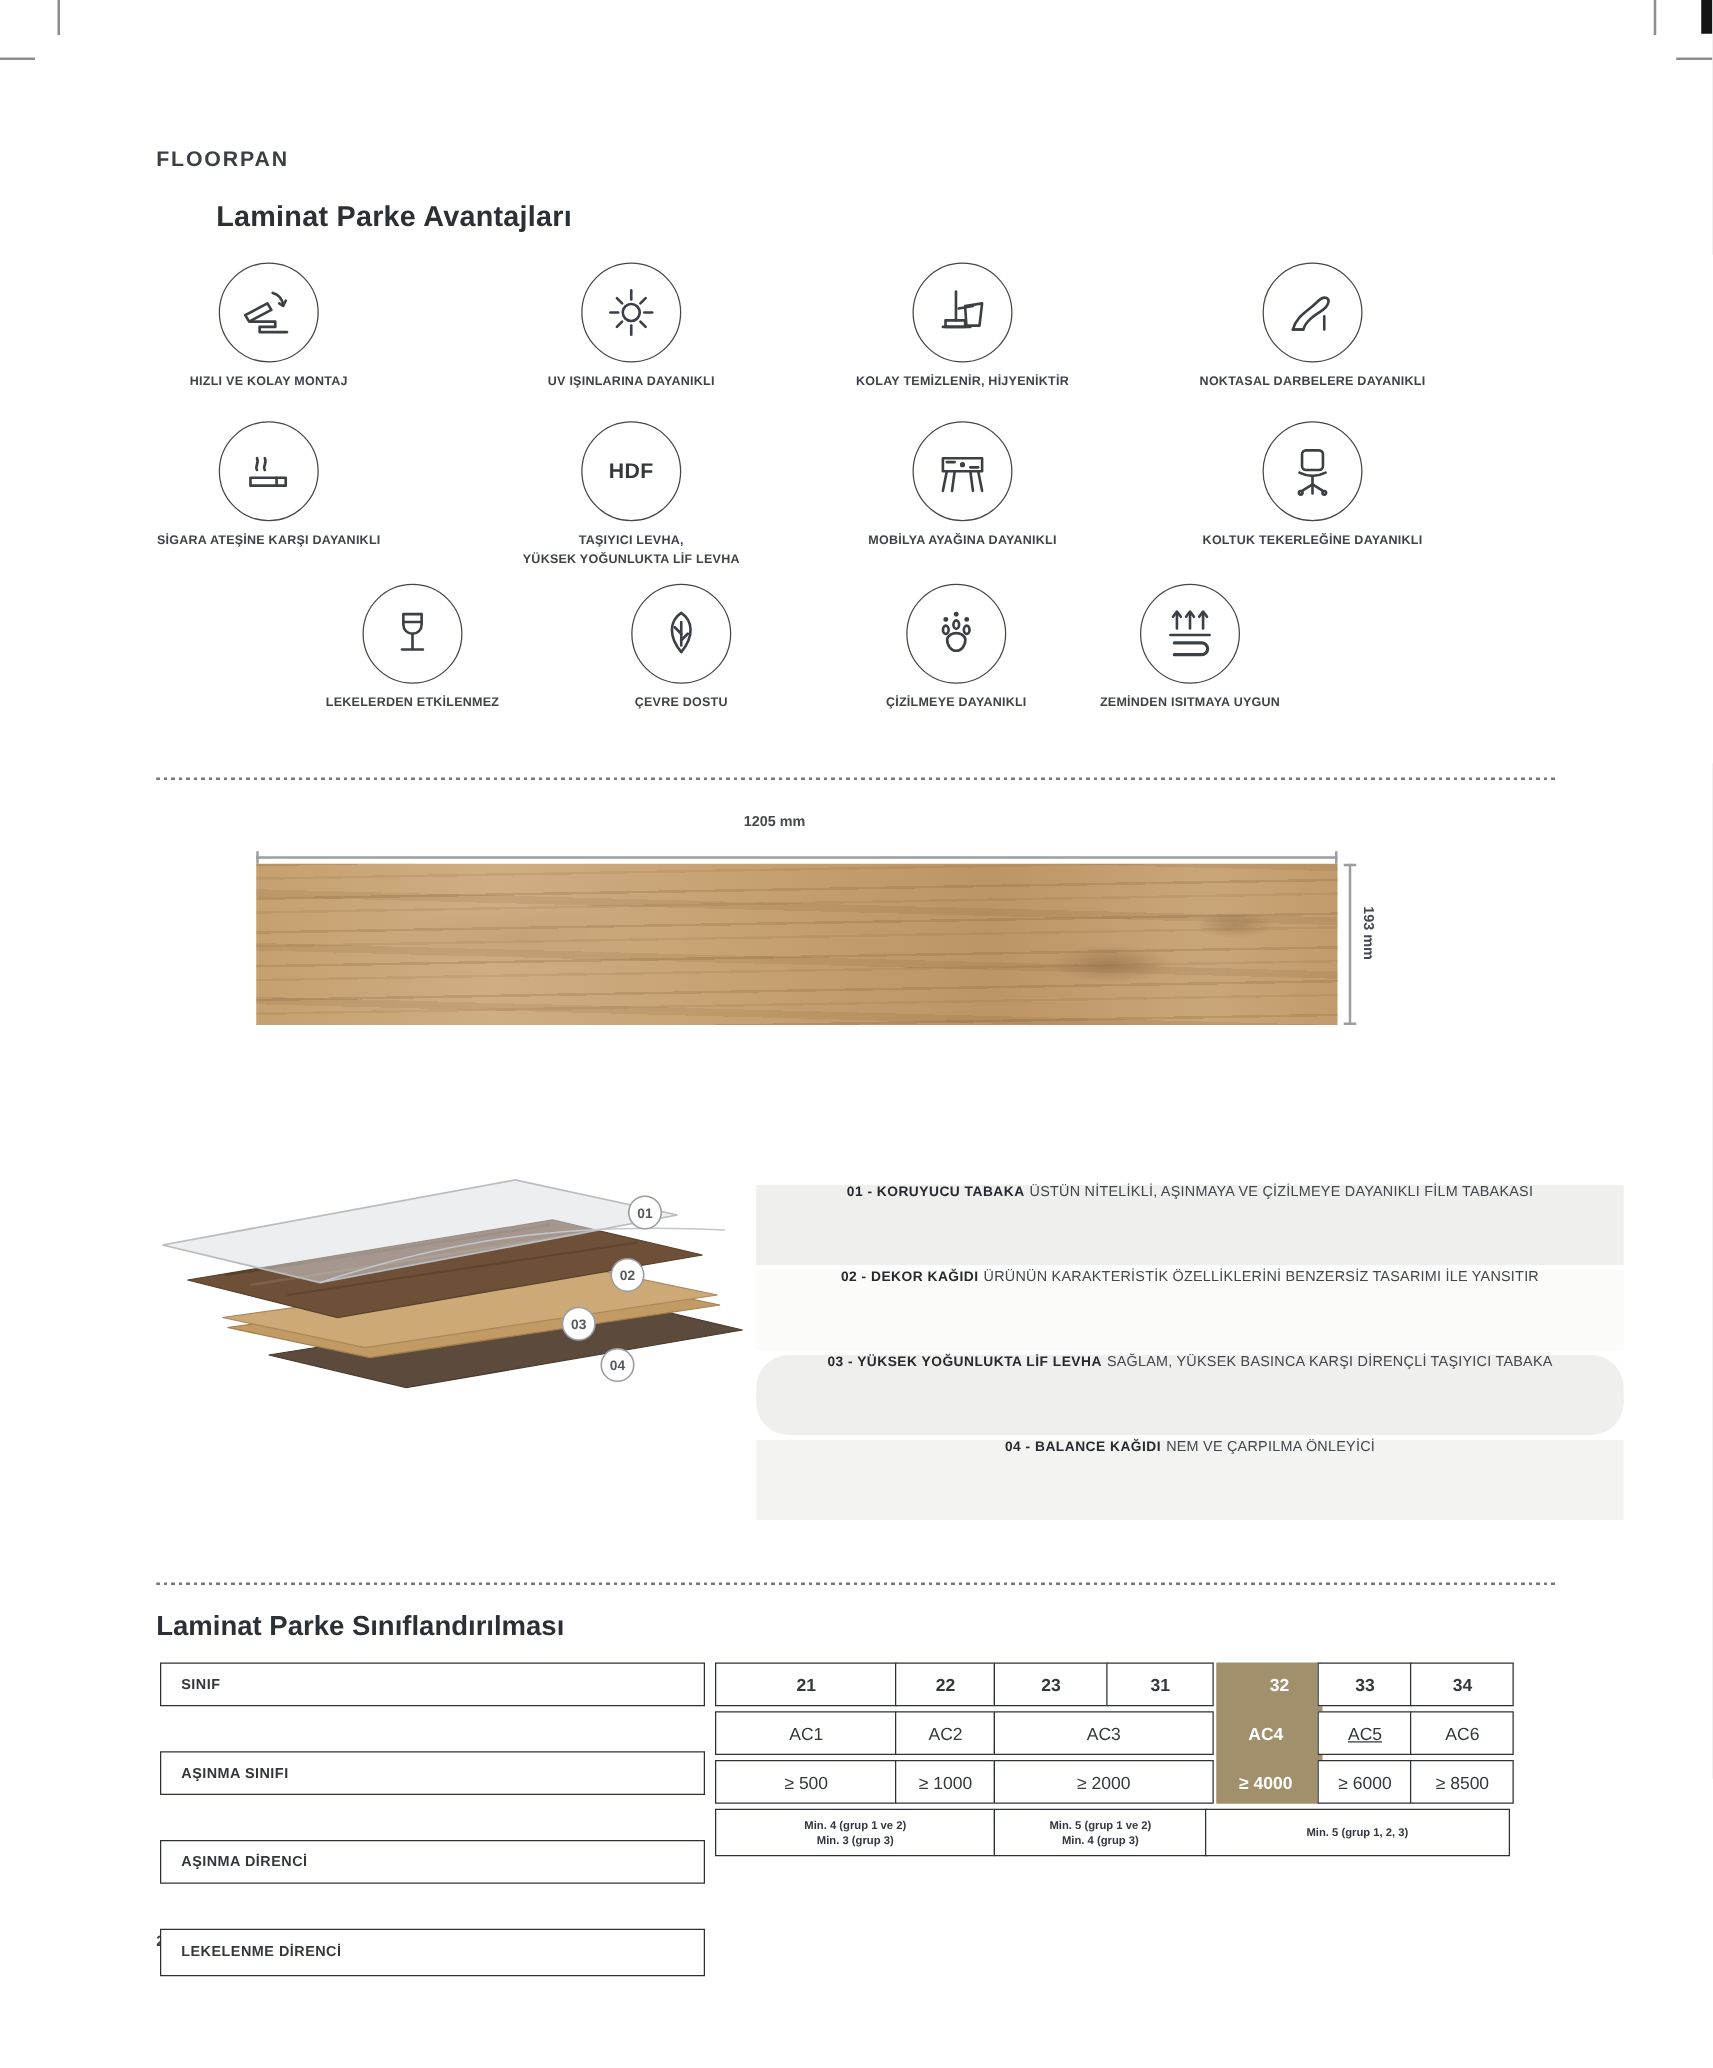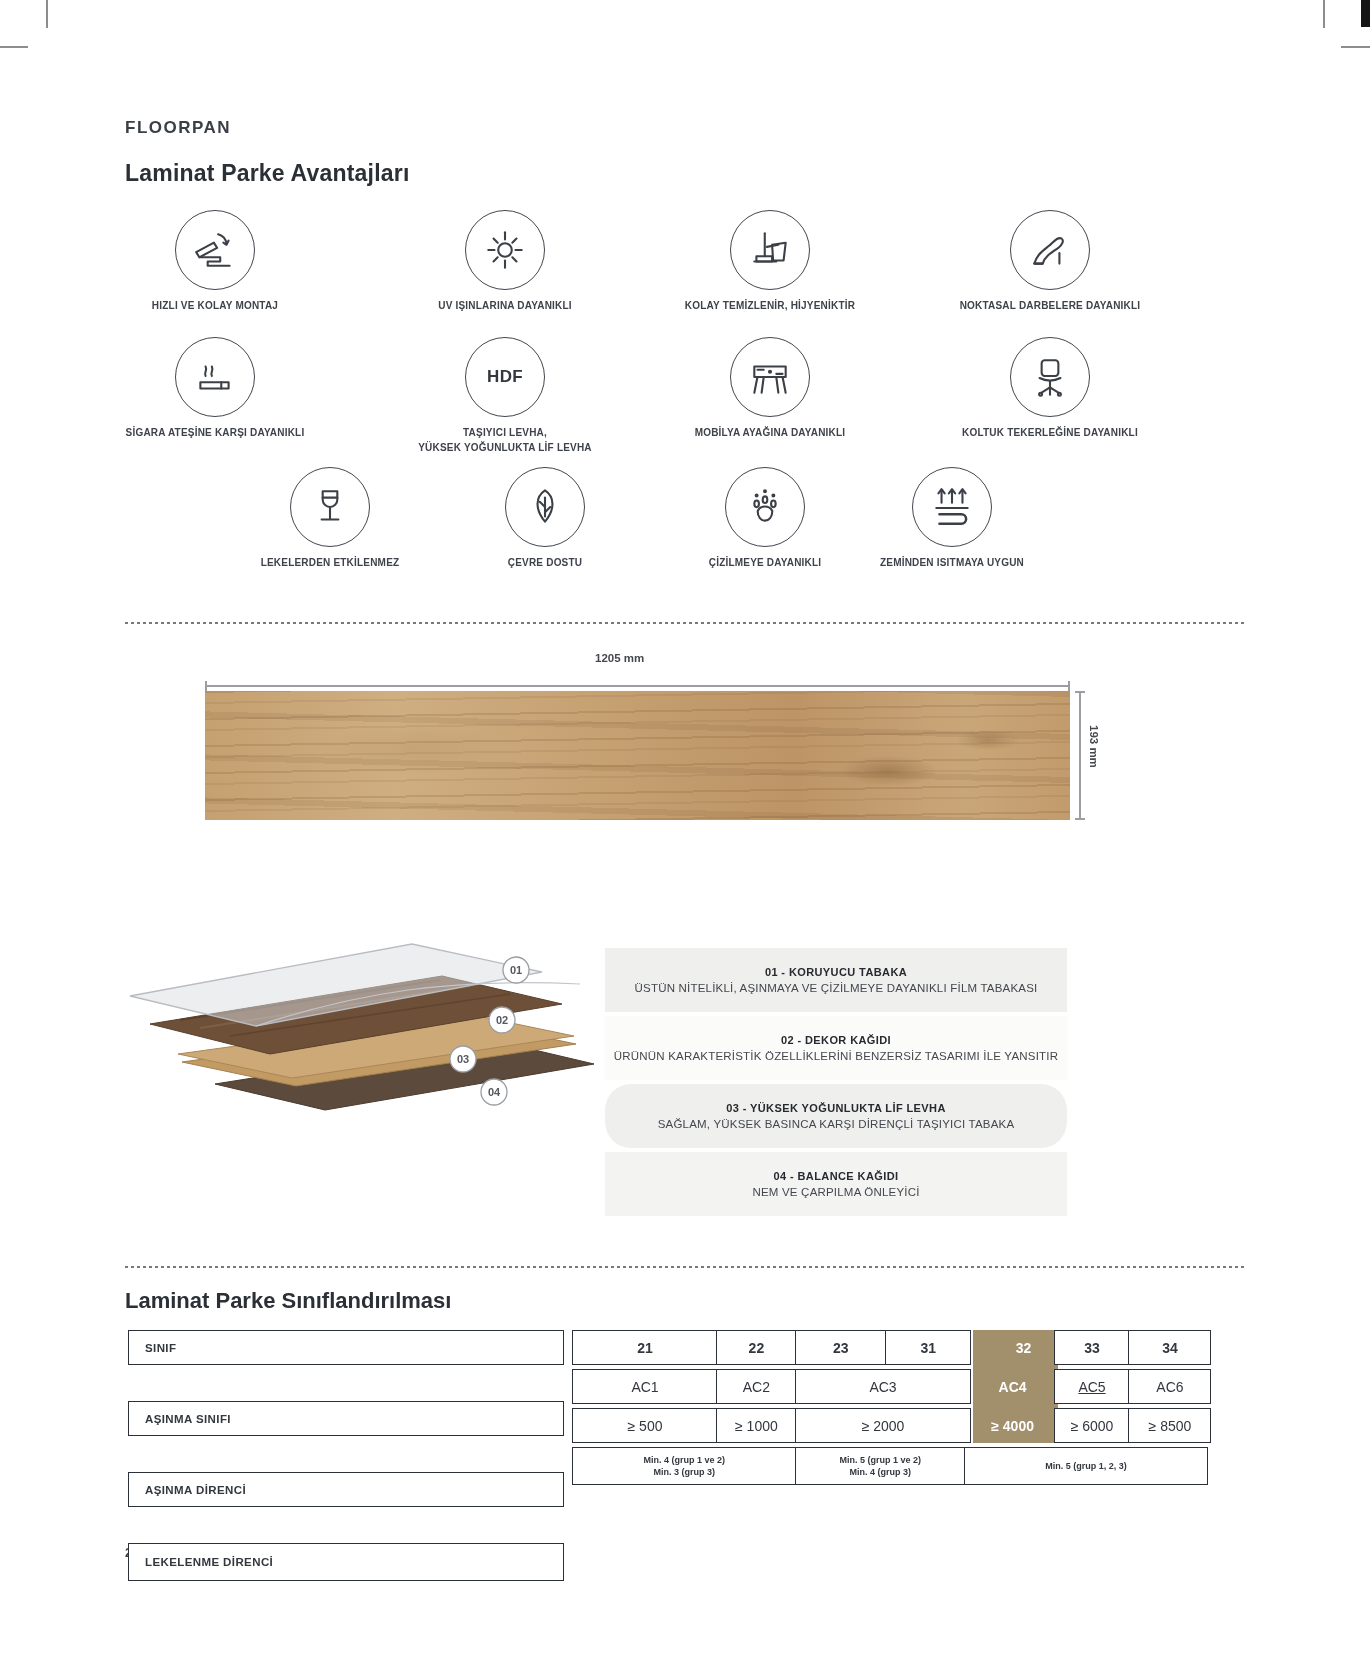--- a/index.html
+++ b/index.html
@@ -6,21 +6,21 @@
   #page{position:relative;width:1370px;height:1654px;background:#ffffff;margin:0 auto;
         font-family:"Liberation Sans", sans-serif;color:#2e3238;overflow:hidden;}
   .abs{position:absolute;}
 
   
   .crop{position:absolute;background:#8d8d8d;}
   .blackbar{position:absolute;background:#151515;}
 
   
   .brand{font-size:17px;font-weight:600;letter-spacing:1.5px;color:#3a3e46;}
-  .h1{font-size:23px;font-weight:800;color:#2b2f36;letter-spacing:.2px;}
+  .h1{font-size:23px;font-weight:800;color:#2b2f36;letter-spacing:.2px;margin-left:48px;}
 
   
   .adv{position:absolute;width:260px;display:flex;flex-direction:column;align-items:center;}
   .circle{width:78px;height:78px;border:1.6px solid #42464e;border-radius:50%;
           display:flex;align-items:center;justify-content:center;background:#fff;}
   .circle svg{display:block;}
   .adv-label{margin-top:9px;font-size:10px;font-weight:bold;color:#3e424b;text-align:center;
              letter-spacing:.2px;line-height:1.45;}
   .hdf-txt{font-size:17px;font-weight:800;color:#33373e;letter-spacing:.3px;}
 
@@ -34,22 +34,22 @@
      background:
        radial-gradient(ellipse 70px 22px at 79% 62%, rgba(128,92,54,.45), transparent 70%),
        radial-gradient(ellipse 46px 15px at 90.5% 38%, rgba(128,92,54,.38), transparent 70%),
        radial-gradient(ellipse 120px 34px at 24% 45%, rgba(172,132,86,.25), transparent 75%),
        repeating-linear-gradient(179deg, rgba(118,84,48,.20) 0 2px, transparent 2px 11px, rgba(118,84,48,.12) 11px 13px, transparent 13px 27px),
        repeating-linear-gradient(181.5deg, rgba(96,64,32,.10) 0 6px, transparent 6px 43px),
        linear-gradient(90deg,#c5a070 0%,#cfae82 22%,#c6a172 45%,#bd9466 68%,#c9a678 88%,#c29b6c 100%);
      }
 
   
-  .lblock{position:absolute;left:605px;width:462px;height:64px;text-align:center;
-          display:flex;flex-direction:column;justify-content:center;gap:4px;}
+  .lblock{position:absolute;left:605px;width:694px;height:64px;text-align:left;
+          display:flex;flex-direction:row;justify-content:center;gap:4px;}
   .lblock .lt{font-size:11px;font-weight:800;letter-spacing:.4px;color:#26292f;}
   .lblock .ld{font-size:11.5px;color:#43474e;letter-spacing:.2px;}
   .bg-a{background:#efefed;}
   .bg-b{background:#fbfbfa;}
   .bg-c{background:#f3f3f1;}
 
   
   .h2{font-size:22px;font-weight:800;color:#2b2f36;}
   .tcol{position:absolute;display:flex;flex-direction:column;gap:4px;}
   .trow{display:flex;}

